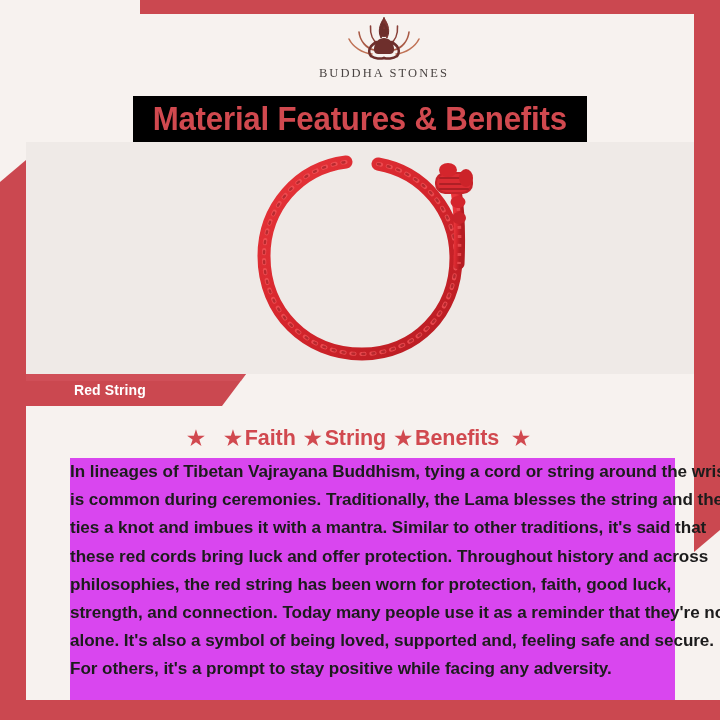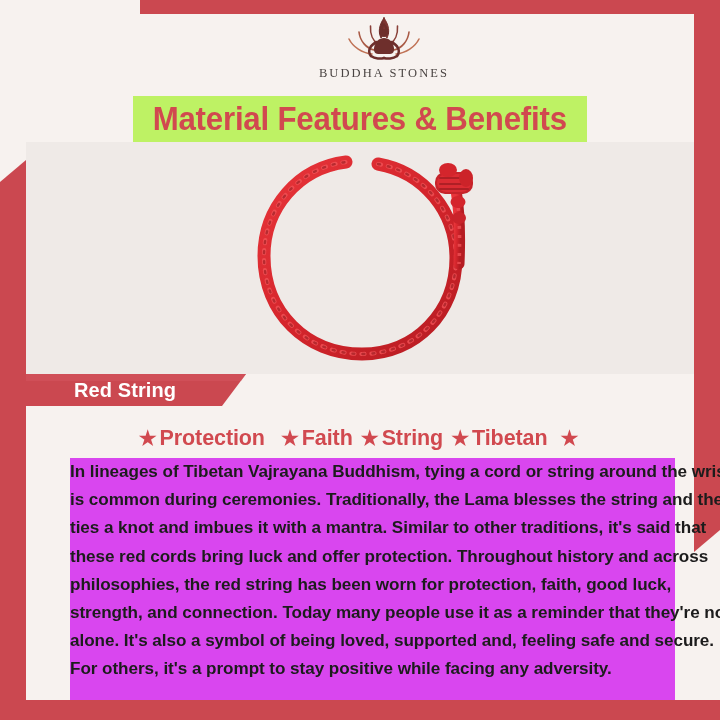--- a/index.html
+++ b/index.html
@@ -100,21 +100,21 @@
     white-space: nowrap;
   }
 
   
   .title-banner {
     position: absolute;
     left: 133px;
     top: 96px;
     width: 454px;
     height: 46px;
-    background: #bef264;
+    background: #000000;
     display: flex;
     align-items: center;
     justify-content: center;
   }
   .title-text {
     font-size: 32.5px;
     font-weight: bold;
     color: #D1494F;
     letter-spacing: -0.2px;
     white-space: nowrap;
@@ -152,21 +152,21 @@
     position: absolute;
     inset: 0;
   }
   .label-text {
     position: absolute;
     left: 48px;
     top: 0;
     height: 32px;
     display: flex;
     align-items: center;
-    font-size: 20px;
+    font-size: 14px;
     font-weight: bold;
     color: #FFFFFF;
     white-space: nowrap;
     letter-spacing: 0.1px;
   }
 
   
   .features-row {
     position: absolute;
     left: 26px;
@@ -302,33 +302,32 @@
     <svg class="label-shape" viewBox="0 0 220 32" preserveAspectRatio="none">
       <polygon points="0,0 220,0 196,32 0,32" fill="#CB4850"></polygon>
       <polygon points="0,0 220,0 215,7 0,7" fill="#D4555D" opacity="0.6"></polygon>
     </svg>
     <div class="label-text">Red String</div>
   </div>
 
   <div class="features-row">
     <div class="feature">
       <span class="star">★</span>
-      <span class="flabel">Protection</span>
     </div>
     <div class="feature gap-wide">
       <span class="star">★</span>
       <span class="flabel">Faith</span>
     </div>
     <div class="feature gap-tight">
       <span class="star">★</span>
       <span class="flabel">String</span>
     </div>
     <div class="feature gap-tight">
       <span class="star">★</span>
-      <span class="flabel">Tibetan</span>
+      <span class="flabel">Benefits</span>
     </div>
     <div class="feature gap-mid">
       <span class="star">★</span>
     </div>
   </div>
 
   <div class="body-panel">
     <div class="body-text">In lineages of Tibetan Vajrayana Buddhism, tying a cord or string around the wrist is common during ceremonies. Traditionally, the Lama blesses the string and then ties a knot and imbues it with a mantra. Similar to other traditions, it's said that these red cords bring luck and offer protection. Throughout history and across philosophies, the red string has been worn for protection, faith, good luck, strength, and connection. Today many people use it as a reminder that they're not alone. It's also a symbol of being loved, supported and, feeling safe and secure. For others, it's a prompt to stay positive while facing any adversity.</div>
   </div>
 

